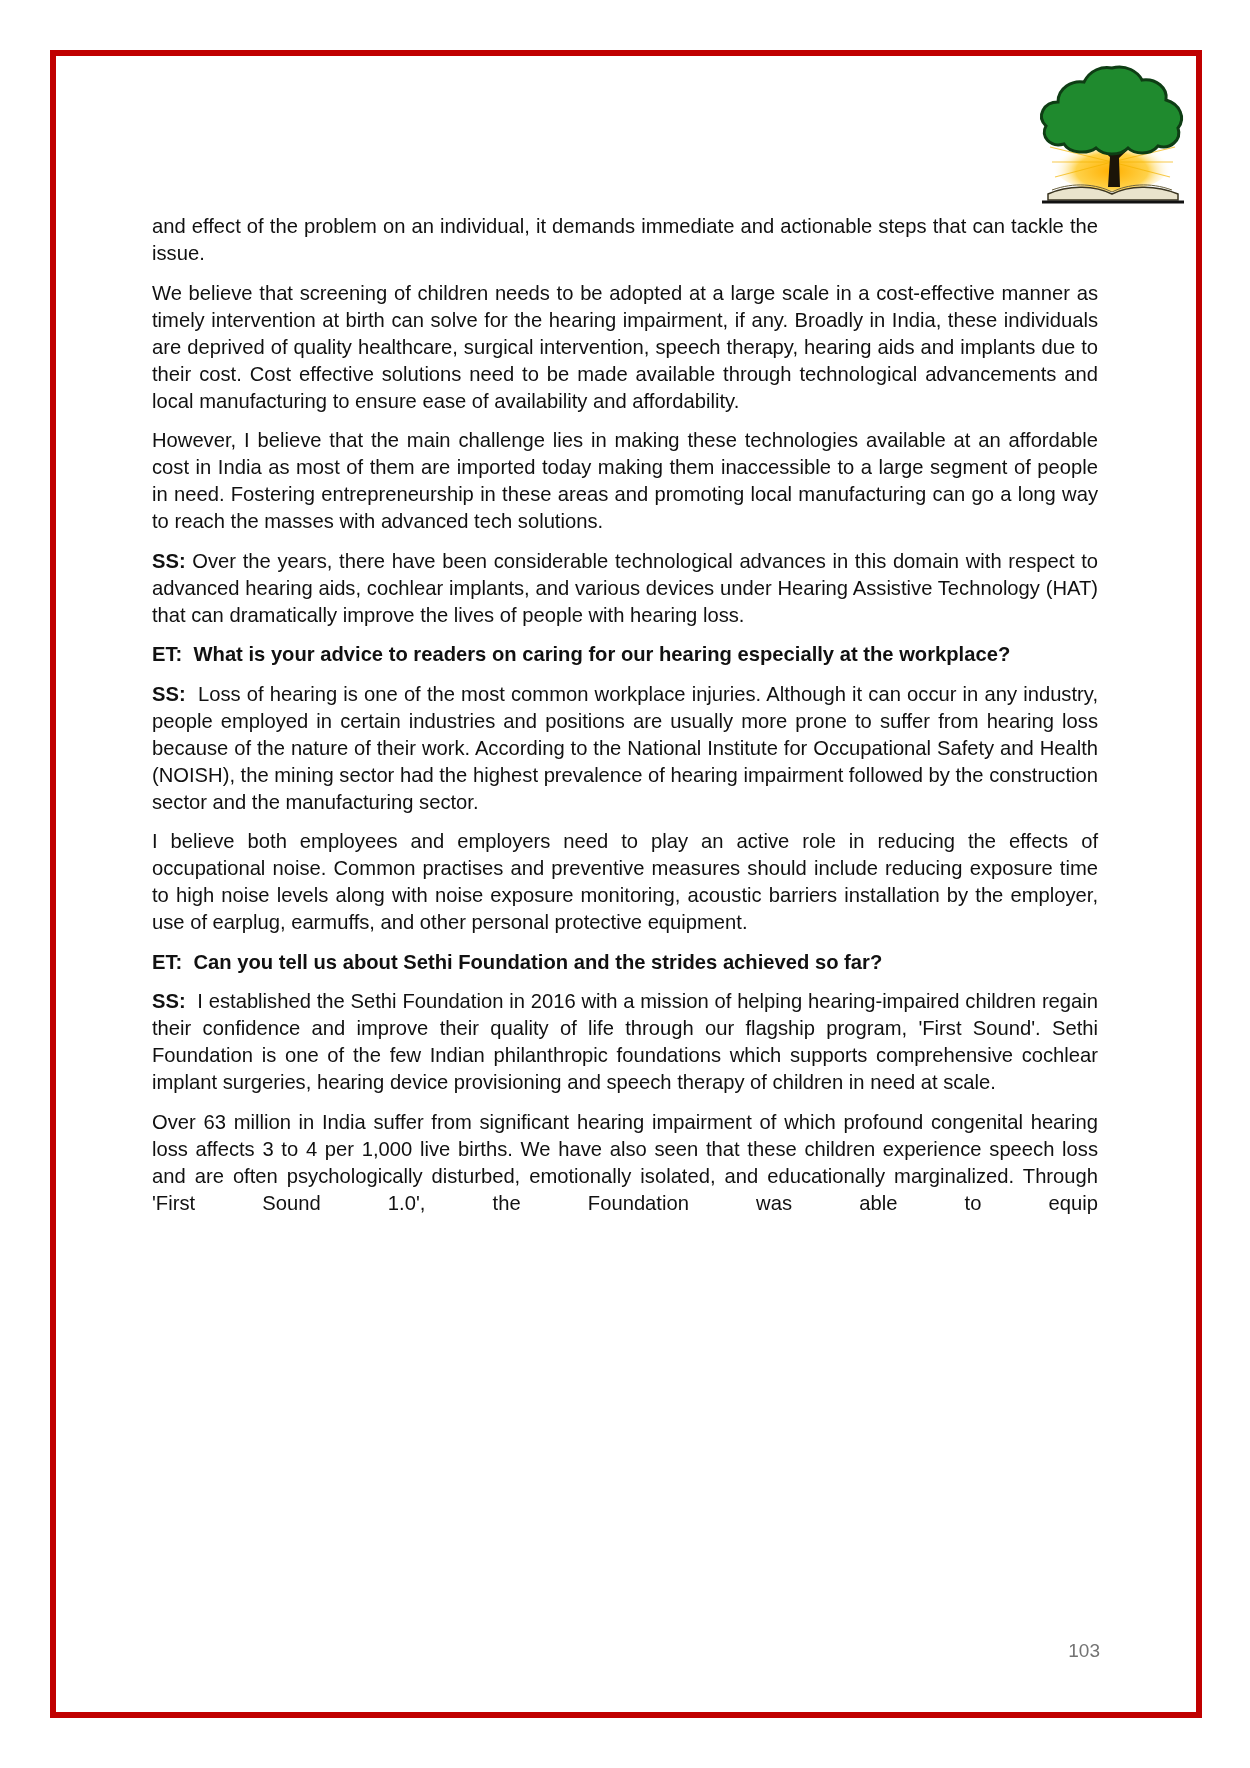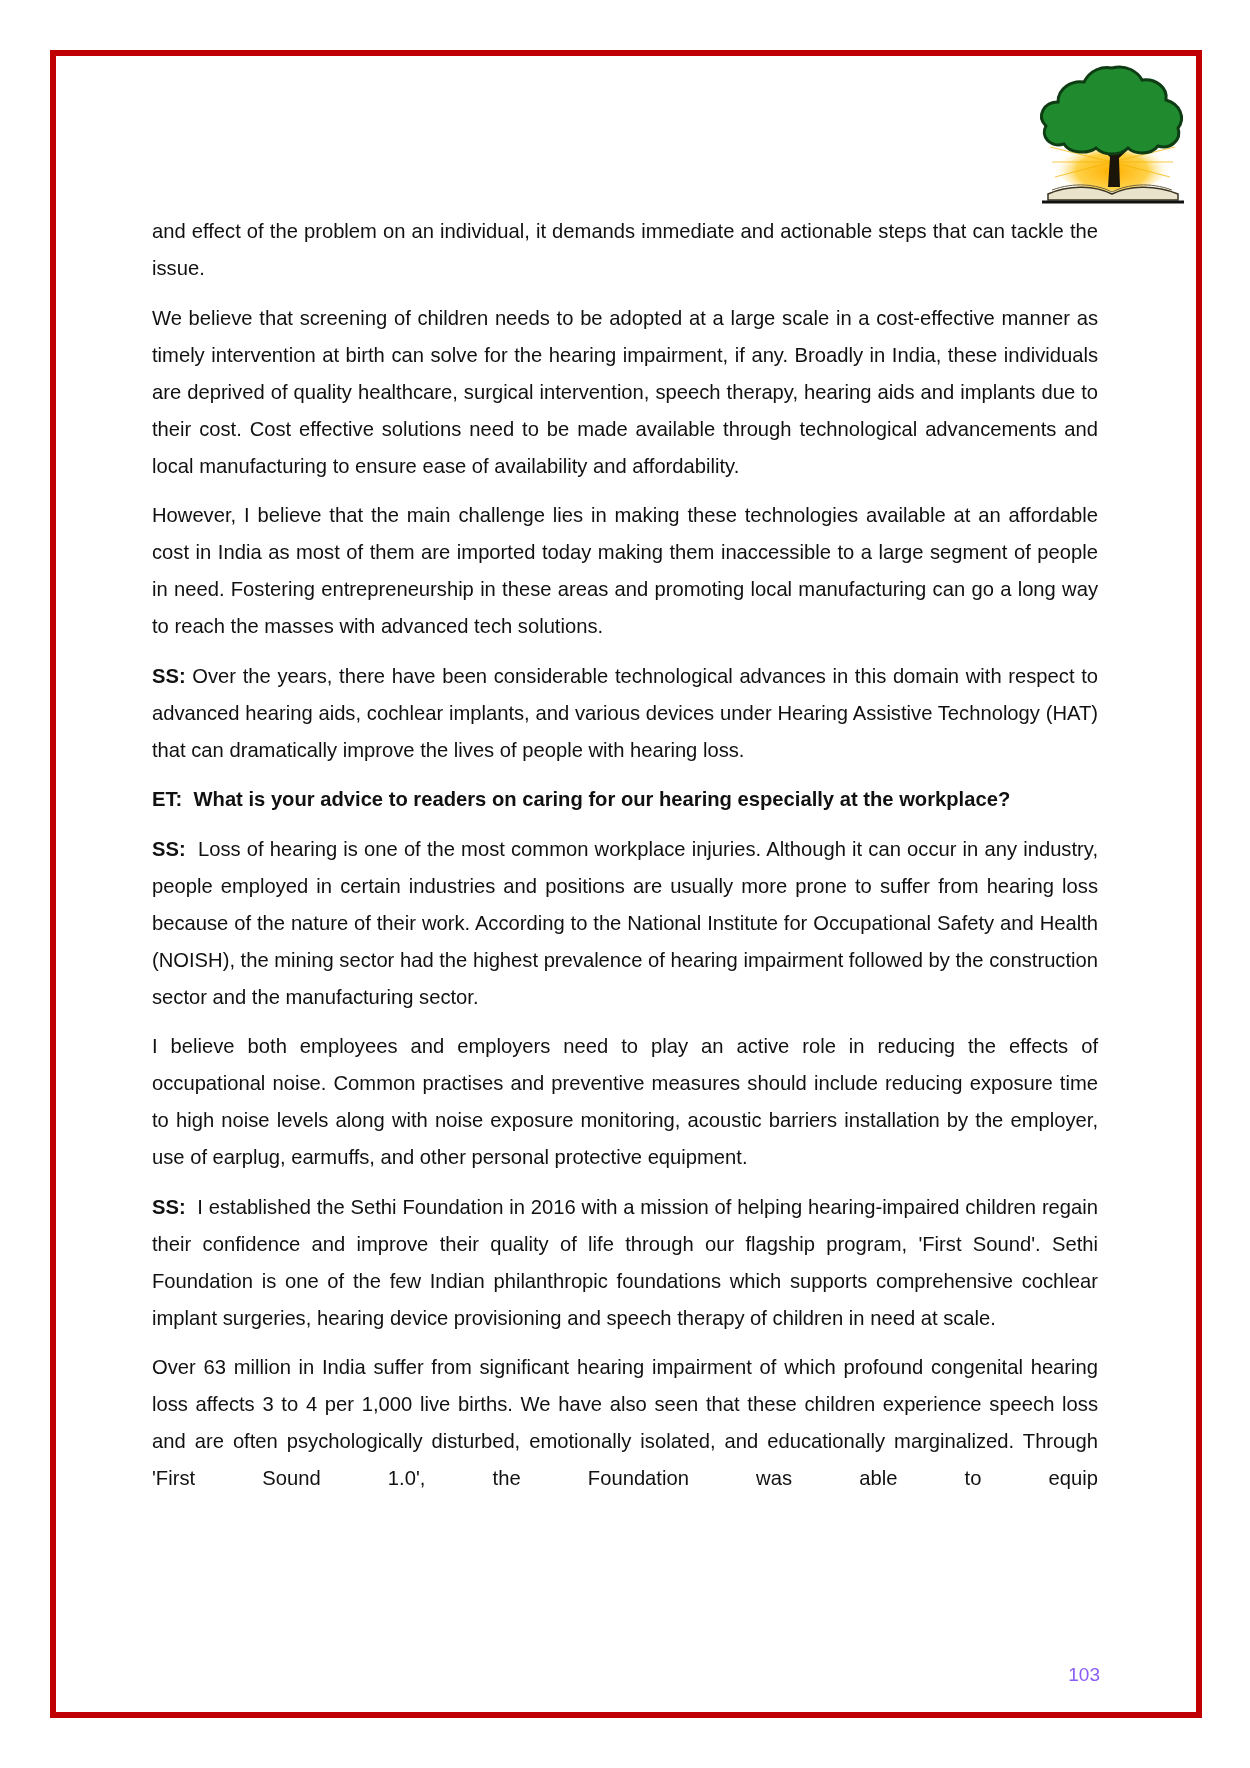--- a/index.html
+++ b/index.html
@@ -4,29 +4,29 @@
 <style>
   html, body { margin:0; padding:0; background:#ffffff; }
   body { width:1250px; height:1768px; position:relative; overflow:hidden; }
   .frame {
     position:absolute; left:50px; top:50px; width:1152px; height:1668px;
     box-sizing:border-box; border:6px solid #c00000;
   }
   .logo { position:absolute; left:1030px; top:62px; width:165px; height:150px; }
   .content {
     position:absolute; left:152px; top:213px; width:946px;
-    font-family:"Liberation Sans", sans-serif; font-size:20.2px; line-height:37px;
+    font-family:"Liberation Sans", sans-serif; font-size:20.2px; line-height:27px;
     color:#111111; text-align:justify;
   }
   .content p { margin:0 0 12.5px 0; }
   .q { font-weight:bold; }
   .lbl { font-weight:bold; }
   .pagenum {
     position:absolute; left:1060px; top:1640px; width:40px; text-align:right;
-    font-family:"Liberation Sans", sans-serif; font-size:19px; color:#8b5cf6;margin-top:24px;
+    font-family:"Liberation Sans", sans-serif; font-size:19px; color:#737373;
   }
 </style>
 </head>
 <body>
 
 <div class="frame"></div>
 
 <div class="logo">
   <svg width="165" height="150" viewBox="0 0 165 150">
     <defs>
@@ -54,17 +54,18 @@
 </div>
 
 <div class="content">
   <p><span>and effect of the problem on an individual, it demands immediate and actionable steps that can tackle the issue.</span></p>
   <p><span>We believe that screening of children needs to be adopted at a large scale in a cost-effective manner as timely intervention at birth can solve for the hearing impairment, if any. Broadly in India, these individuals are deprived of quality healthcare, surgical intervention, speech therapy, hearing aids and implants due to their cost. Cost effective solutions need to be made available through technological advancements and local manufacturing to ensure ease of availability and affordability.</span></p>
   <p><span>However, I believe that the main challenge lies in making these technologies available at an affordable cost in India as most of them are imported today making them inaccessible to a large segment of people in need. Fostering entrepreneurship in these areas and promoting local manufacturing can go a long way to reach the masses with advanced tech solutions.</span></p>
   <p><span class="lbl">SS:</span>&nbsp;<span>Over the years, there have been considerable technological advances in this domain with respect to advanced hearing aids, cochlear implants, and various devices under Hearing Assistive Technology (HAT) that can dramatically improve the lives of people with hearing loss.</span></p>
   <p class="q"><span class="lbl">ET:</span>&nbsp;&nbsp;<span>What is your advice to readers on caring for our hearing especially at the workplace?</span></p>
   <p><span class="lbl">SS:</span>&nbsp;&nbsp;<span>Loss of hearing is one of the most common workplace injuries. Although it can occur in any industry, people employed in certain industries and positions are usually more prone to suffer from hearing loss because of the nature of their work. According to the National Institute for Occupational Safety and Health (NOISH), the mining sector had the highest prevalence of hearing impairment followed by the construction sector and the manufacturing sector.</span></p>
   <p><span>I believe both employees and employers need to play an active role in reducing the effects of occupational noise. Common practises and preventive measures should include reducing exposure time to high noise levels along with noise exposure monitoring, acoustic barriers installation by the employer, use of earplug, earmuffs, and other personal protective equipment.</span></p>
+  <p class="q"><span class="lbl">ET:</span>&nbsp;&nbsp;<span>Can you tell us about Sethi Foundation and the strides achieved so far?</span></p>
   <p><span class="lbl">SS:</span>&nbsp;&nbsp;<span>I established the Sethi Foundation in 2016 with a mission of helping hearing-impaired children regain their confidence and improve their quality of life through our flagship program, 'First Sound'. Sethi Foundation is one of the few Indian philanthropic foundations which supports comprehensive cochlear implant surgeries, hearing device provisioning and speech therapy of children in need at scale.</span></p>
   <p style="text-align-last:justify;"><span>Over 63 million in India suffer from significant hearing impairment of which profound congenital hearing loss affects 3 to 4 per 1,000 live births. We have also seen that these children experience speech loss and are often psychologically disturbed, emotionally isolated, and educationally marginalized. Through 'First Sound 1.0', the Foundation was able to equip</span></p>
 </div>
 
 <div class="pagenum">103</div>
 
 </body></html>

